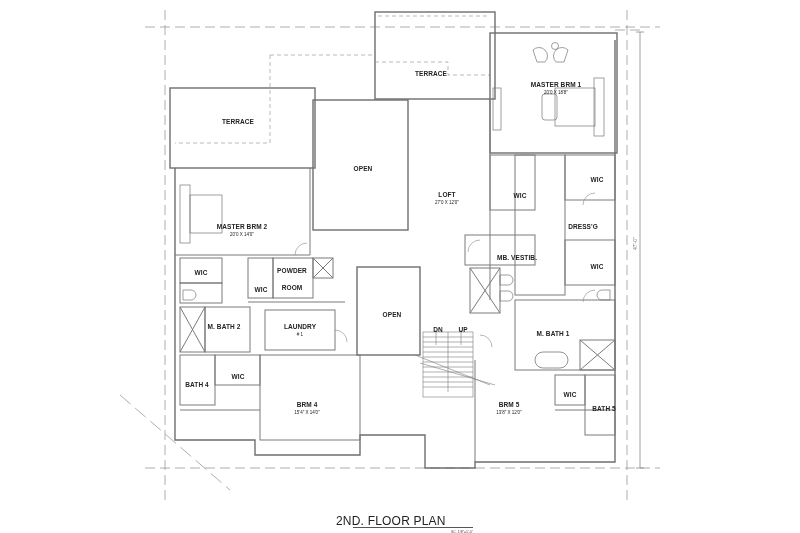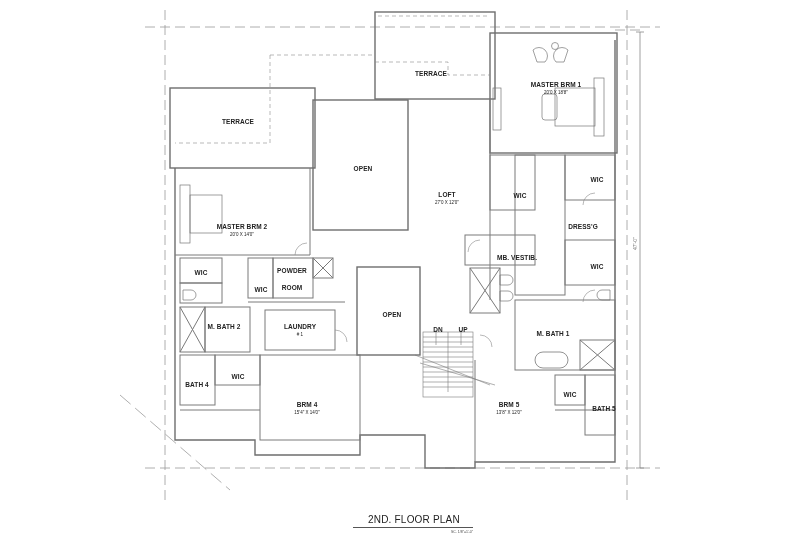--- a/index.html
+++ b/index.html
@@ -1,21 +1,21 @@
 <!DOCTYPE html>
 <html><head>
 <meta charset="utf-8">
 <style>
   html, body { margin: 0; padding: 0; background: #ffffff; }
   body { width: 800px; height: 533px; position: relative; overflow: hidden; font-family: "Liberation Sans", sans-serif; }
   #plan { position: absolute; left: 0; top: 0; width: 800px; height: 533px; }
   .lbl { position: absolute; font-family: "Liberation Sans", sans-serif; color: #222; text-align: center; white-space: nowrap; transform: translate(-50%, -50%); line-height: 1.05; }
   .lbl .name { font-size: 6.5px; font-weight: bold; letter-spacing: 0.1px; }
   .lbl .dim { font-size: 4.5px; display: block; }
-  .title { position: absolute; left: 368px; top: 514px; font-size: 10px; color: #222; letter-spacing: 0.2px; }
+  .title { position: absolute; left: 336px; top: 514px; font-size: 12px; color: #222; letter-spacing: 0.2px; }
   .title-underline { position: absolute; left: 353px; top: 527px; width: 120px; height: 1px; background: #555; }
   .scale { position: absolute; left: 451px; top: 530px; font-size: 3.5px; color: #444; }
   .dimtxt { position: absolute; left: 632px; top: 250px; font-size: 5px; color: #777; transform: rotate(-90deg); transform-origin: left top; }
 </style>
 </head>
 <body>
 
 <svg id="plan" viewBox="0 0 800 533" xmlns="http://www.w3.org/2000/svg">
 
   <g stroke="#9a9a9a" stroke-width="0.8" stroke-dasharray="10,5" fill="none">

